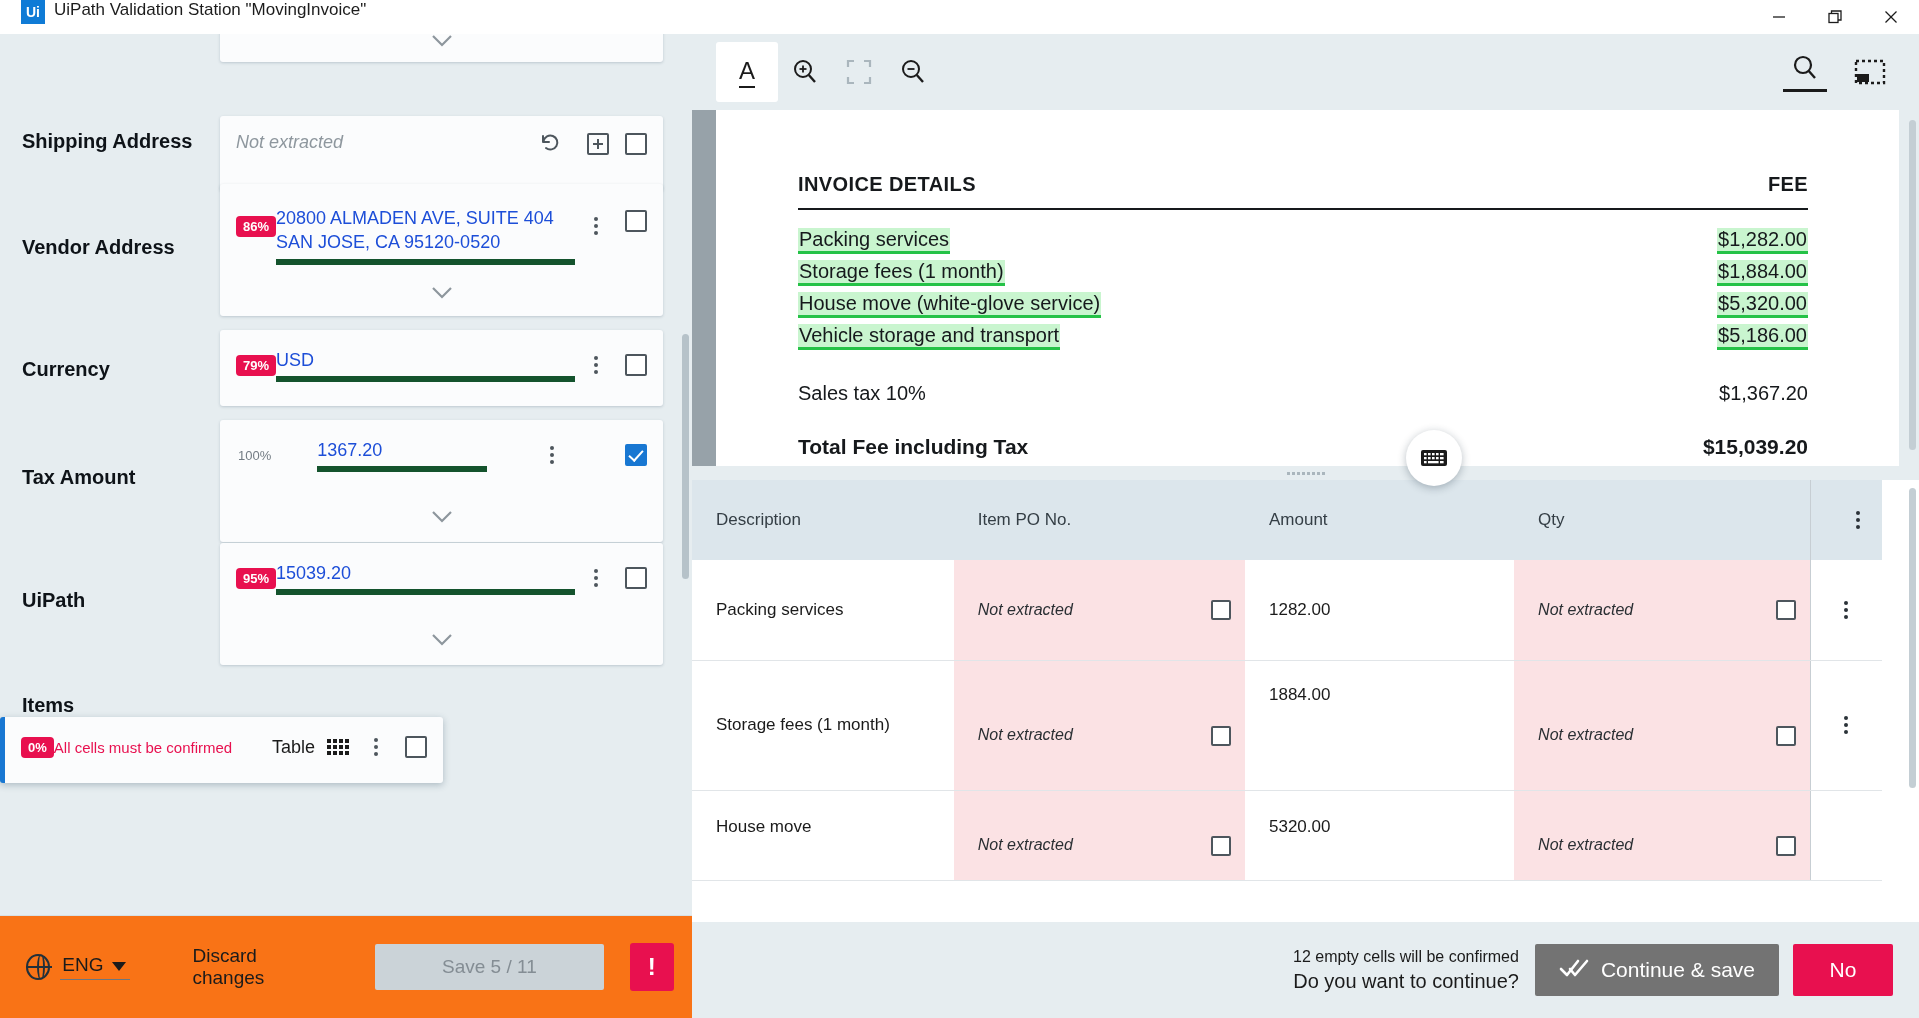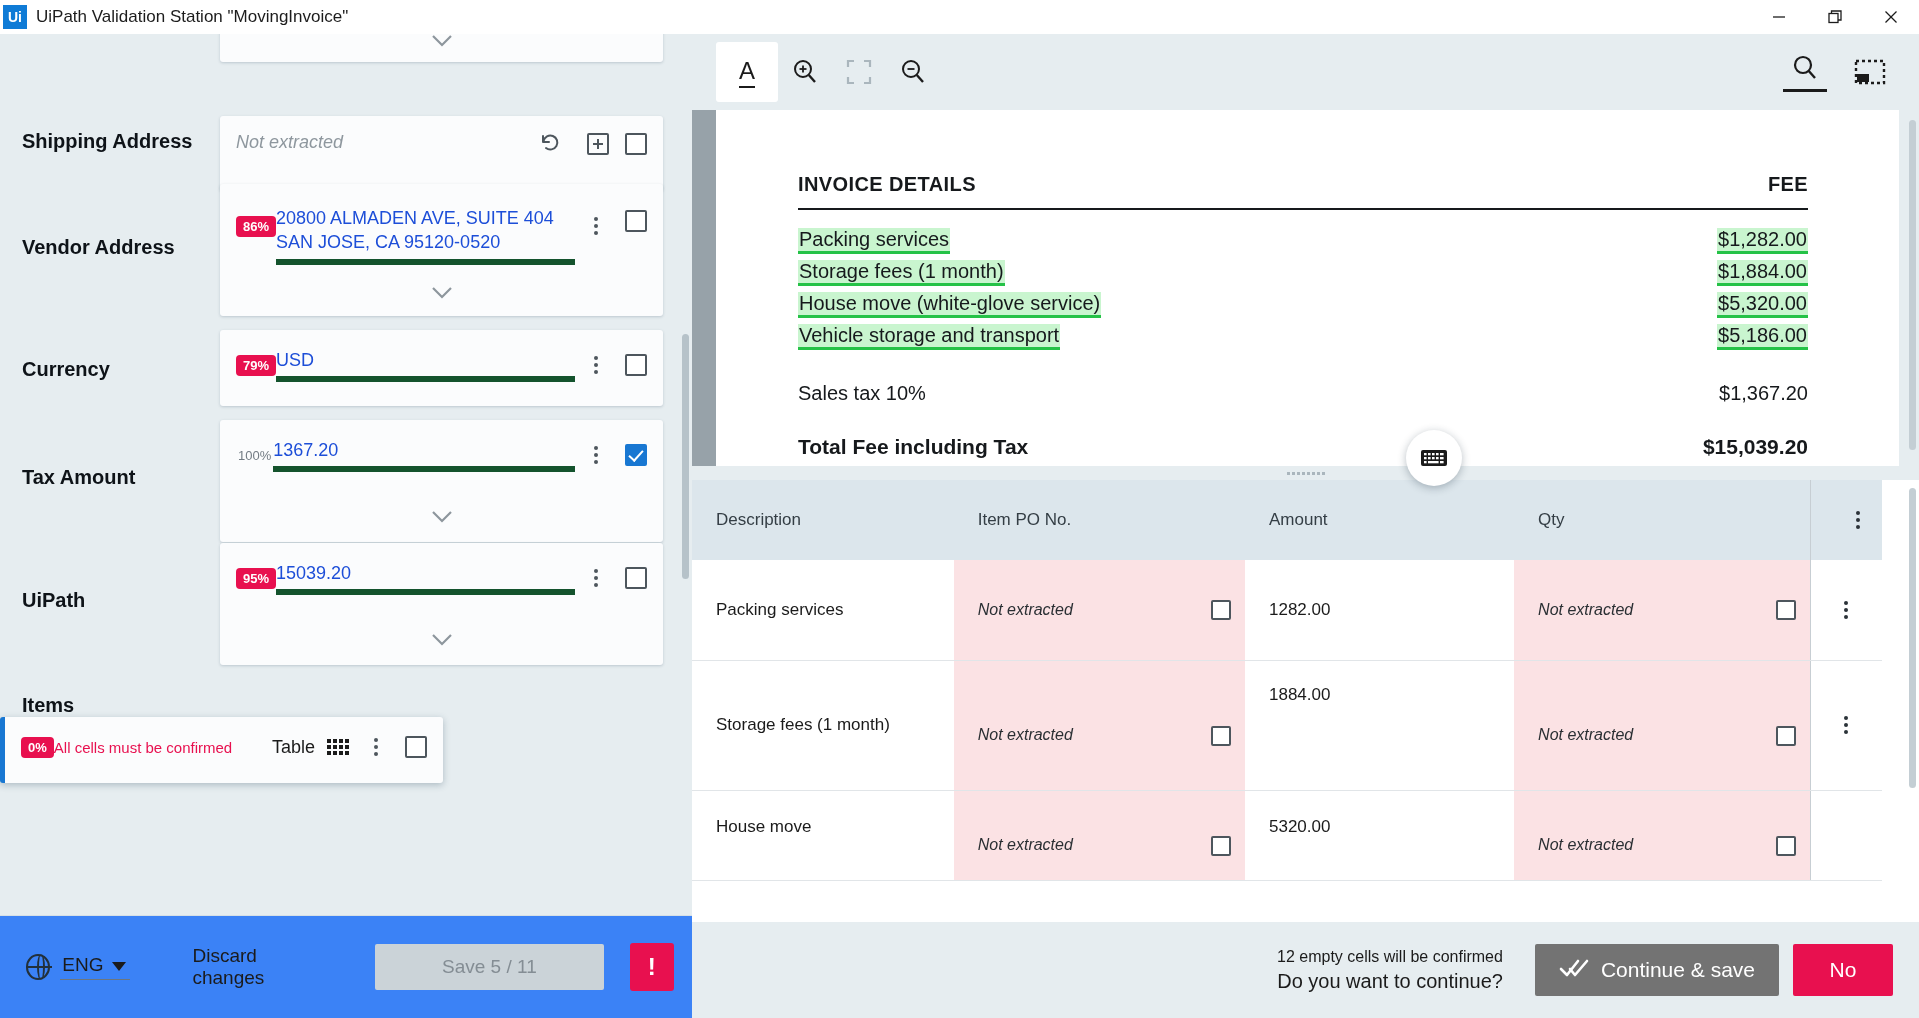--- a/index.html
+++ b/index.html
@@ -6,21 +6,21 @@
   html, body {
     width: 1919px; height: 1018px;
     font-family: "Liberation Sans", sans-serif;
     background: #ffffff;
     overflow: hidden;
   }
 
   
   #titlebar {
     position: absolute; left: 0; top: 0; width: 1919px; height: 34px;
-    background: #ffffff; display: flex; align-items: center;
+    background: #ffffff; display: flex;  padding-left: 18px;
   }
   #app-logo {
     width: 24px; height: 24px; margin-left: 3px; background: #0f7bd6;
     color: #fff; font-size: 14px; font-weight: bold; line-height: 24px;
     text-align: center; font-family: "Liberation Sans", sans-serif;
   }
   #app-title { margin-left: 9px; font-size: 17px; color: #1c1c1c; }
   .wbtn {
     width: 56px; height: 34px; display: flex; align-items: center;
     justify-content: center; color: #1c1c1c;
@@ -93,21 +93,21 @@
 
   
   #lscroll {
     position: absolute; right: 3px; top: 300px; width: 7px; height: 245px;
     background: #b6c2c9; border-radius: 4px;
   }
 
   
   #leftbar {
     position: absolute; left: 0; bottom: 0; width: 692px; height: 103px;
-    background: #3b82f6; display: flex; align-items: center; padding: 0 18px;
+    background: #f97316; display: flex; align-items: center; padding: 0 18px;
     border-top: 1px solid #d7e0e5;
   }
   #globe {
     width: 26px; height: 26px; border: 2px solid #22303a; border-radius: 50%;
     position: relative; margin-left: 8px;
   }
   #globe::before { content:""; position:absolute; left:-2px; top:10px; width:26px; height:2px; background:#22303a; }
   #globe::after {
     content:""; position:absolute; left:9px; top:-2px; width:4px; height:26px;
     border-left:2px solid #22303a; border-right:2px solid #22303a; border-radius:50%;
@@ -203,21 +203,21 @@
   .kdots i { display:block; width:4px; height:4px; border-radius:50%; background:#2b3238; margin:3px auto; font-style:normal;}
   #hscroll { position: absolute; left: 0; bottom: 4px; width: 1175px; height: 9px; background: #b6c2c9; border-radius: 5px; }
   #tvscroll { position: absolute; right: 3px; top: 8px; width: 7px; height: 300px; background: #c4ced4; border-radius:4px; }
 
   
   #botbar {
     position: absolute; left: 0; bottom: 0; width: 1227px; height: 96px;
     background: #e6edf0; display: flex; align-items: center; justify-content: flex-end;
     padding-right: 26px;
   }
-  #bottext { text-align: right; margin-right: 32px; }
+  #bottext { text-align: right; margin-right: 16px; }
   #bl1 { font-size: 16px; color: #1b1b1b; }
   #bl2 { font-size: 20px; color: #1b1b1b; margin-top: 4px; }
   #continuebtn {
     background: #737373; color: #fff; font-size: 21px; height: 52px;
     padding: 0 24px; display: flex; align-items: center; gap: 12px; border-radius: 2px;
   }
   #nobtn {
     background: #e8104f; color: #fff; font-size: 21px; height: 52px;
     width: 100px; display: flex; align-items: center; justify-content: center;
     border-radius: 2px; margin-left: 14px;
@@ -315,21 +315,21 @@
               <i></i>
             </div>
           <div class="cbx"></div>
         </div>
       </div>
     </div>
 
     <div class="fieldrow" style="top:386px;">
       <div class="flabel" style="padding-top:46px;">Tax Amount</div>
       <div class="fcard" style="height:122px;">
-        <div class="frow1" style="padding-top:18px;">
+        <div class="frow1" style="padding-top:18px;gap:44px;">
           <div class="conf plain">100%</div>
           <div class="fval">1367.20</div>
           <div class="kebab">
               <i></i>
               <i></i>
               <i></i>
             </div>
           <div class="cbx on"></div>
         </div>
         <div class="chev" style="margin-top:auto;margin-bottom:12px;">

